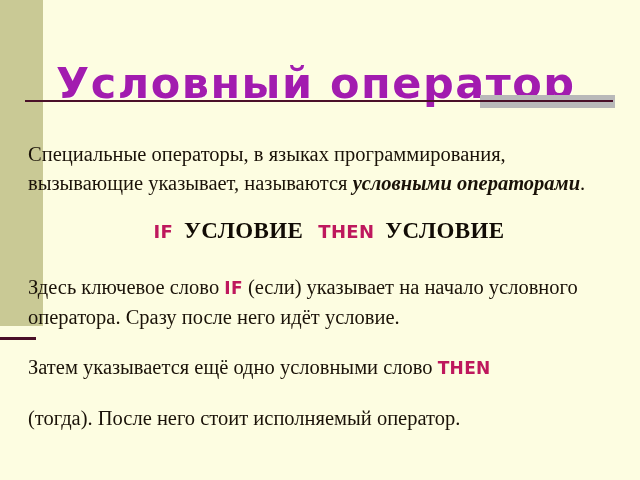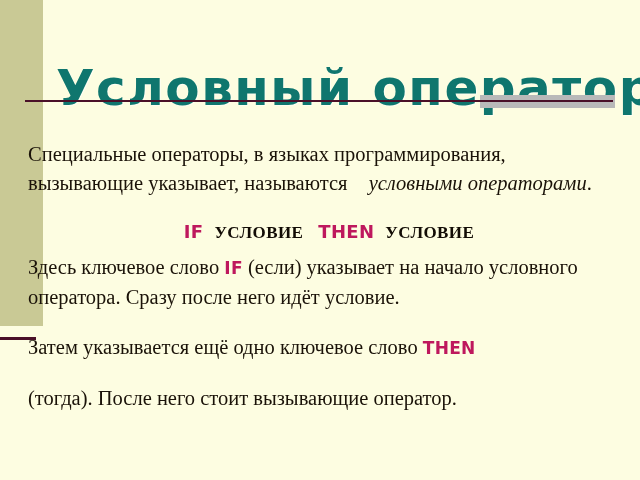--- a/index.html
+++ b/index.html
@@ -32,24 +32,24 @@
     height: 326px;
     background: #c9c995;
   }
 
   
   .title {
     position: absolute;
     left: 56px;
     top: 26px;
     width: 560px;
-    color: #0f766e;
+    color: #a21caf;
     font-family: "DejaVu Sans", "Liberation Sans", sans-serif;
     font-weight: bold;
-    font-size: 50px;
+    font-size: 43px;
     letter-spacing: 1.5px;
     line-height: 56px;
     white-space: nowrap;
     text-shadow: 1px 1px 0 rgba(255,255,255,0.55);
   }
 
   
   .rule-wrap {
     position: absolute;
     left: 0;
@@ -95,27 +95,26 @@
   .para {
     color: #1a1208;
     font-family: "Liberation Serif", "DejaVu Serif", serif;
     font-size: 20.5px;
     line-height: 29px;
     margin: 0;
   }
 
   .para.p1 { margin-bottom: 8px; }
   .para.p3 { margin-top: 18px; }
-  .para.p4 { margin-top: 5px; }
+  .para.p4 { margin-top: 26px; }
   .para.p5 { margin-top: 21px; }
 
   .bi {
-    font-weight: normal;
+    font-weight: bold;
     font-style: italic;
-    margin-left: 16px;
   }
 
   .kw {
     color: #be185d;
     font-family: "DejaVu Sans", "Liberation Sans", sans-serif;
     font-weight: bold;
     font-size: 17px;
     letter-spacing: 0.3px;
   }
 
@@ -127,21 +126,21 @@
     white-space: nowrap;
     line-height: 30px;
   }
   .formula .kw {
     font-size: 18px;
   }
   .formula .op {
     color: #120c05;
     font-family: "Liberation Serif", "DejaVu Serif", serif;
     font-weight: bold;
-    font-size: 17px;
+    font-size: 23px;
     letter-spacing: 0.4px;
   }
   .formula .gap { display: inline-block; width: 11px; }
   .formula .gap-wide { display: inline-block; width: 15px; }
 </style>
 </head>
 <body>
 
 <div class="slide">
 
@@ -157,18 +156,18 @@
   <div class="left-tick"></div>
 
   <div class="body">
 
     <p class="para p1"><span>Специальные операторы, в языках программирования, вызывающие указывает, называются </span><span class="bi">условными операторами</span><span>.</span></p>
 
     <p class="para formula p3"><span class="kw">IF</span><span class="gap"></span><span class="op">УСЛОВИЕ</span><span class="gap-wide"></span><span class="kw">THEN</span><span class="gap"></span><span class="op">УСЛОВИЕ</span></p>
 
     <p class="para p4"><span>Здесь ключевое слово </span><span class="kw">IF</span><span> (если) указывает на начало условного оператора. Сразу после него идёт условие.</span></p>
 
-    <p class="para p5"><span>Затем указывается ещё одно ключевое слово </span><span class="kw">THEN</span></p>
+    <p class="para p5"><span>Затем указывается ещё одно условными слово </span><span class="kw">THEN</span></p>
 
-    <p class="para p5"><span>(тогда). После него стоит вызывающие оператор.</span></p>
+    <p class="para p5"><span>(тогда). После него стоит исполняемый оператор.</span></p>
 
   </div>
 </div>
 
 </body></html>

